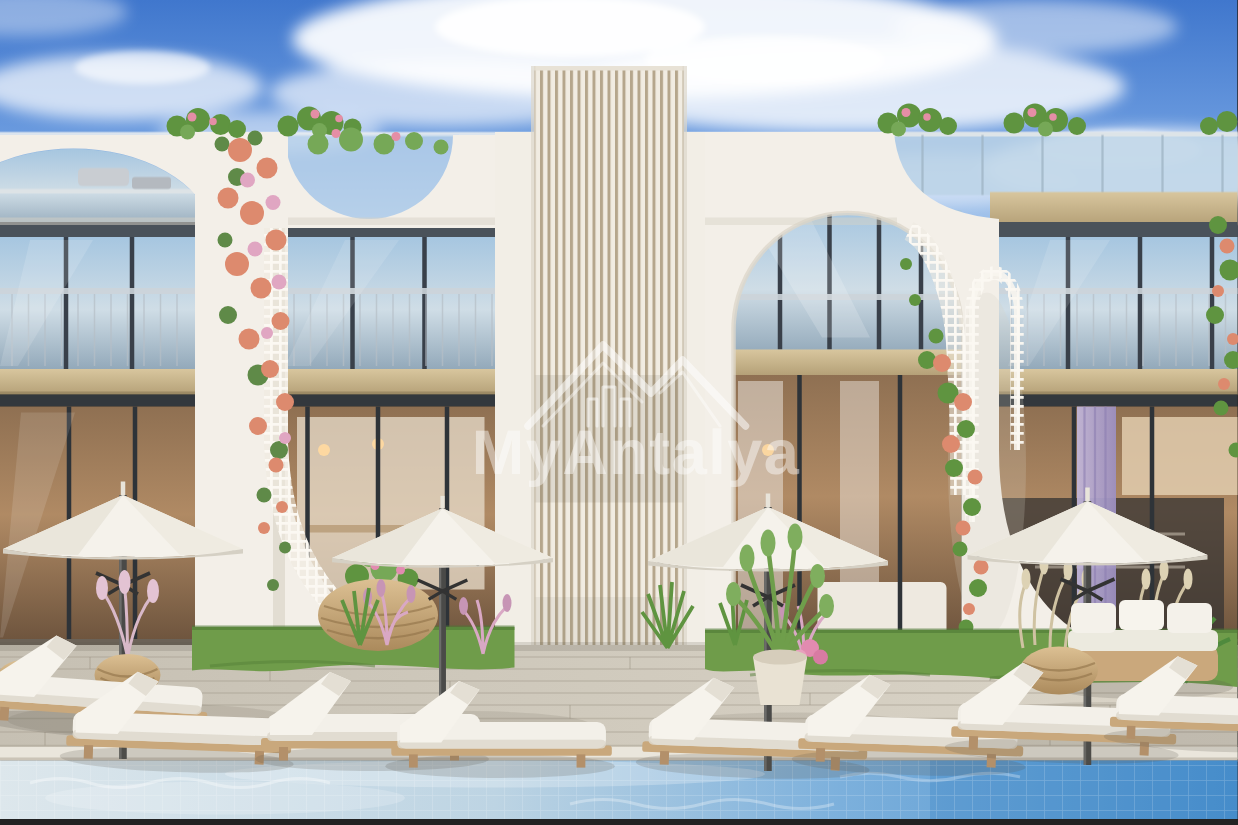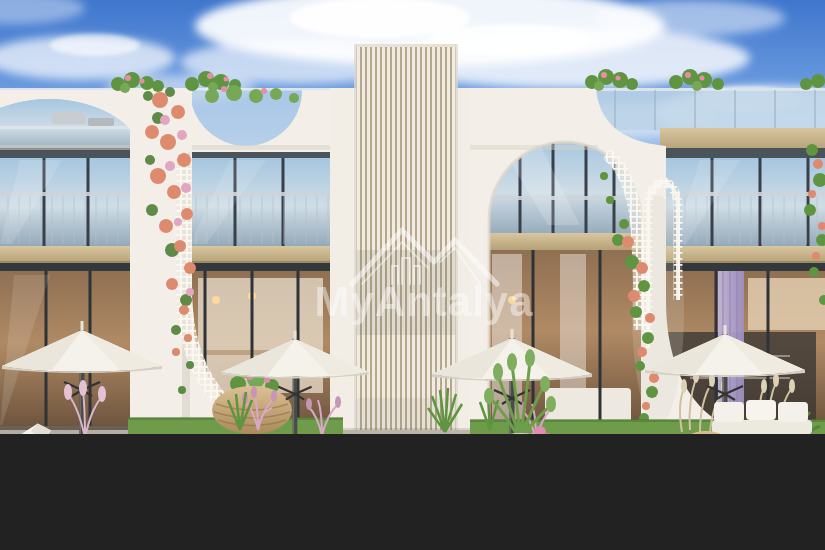--- a/index.html
+++ b/index.html
@@ -1,16 +1,16 @@
 <!DOCTYPE html>
 <html><head>
 <meta charset="utf-8">
 <style>
   html,body{margin:0;padding:0;background:#222;}
-  .stage{position:relative;width:825px;height:434px;overflow:hidden;font-family:"Liberation Sans",sans-serif;}
+  .stage{position:relative;width:825px;height:546px;overflow:hidden;font-family:"Liberation Sans",sans-serif;}
   svg{display:block;}
   text{font-family:"Liberation Sans",sans-serif;}
 </style>
 </head>
 <body>
 
 <div class="stage">
 <svg width="825" height="550" viewBox="0 0 825 550">
   <defs>
     <linearGradient id="skyG" x1="0" y1="0" x2="0" y2="1">

